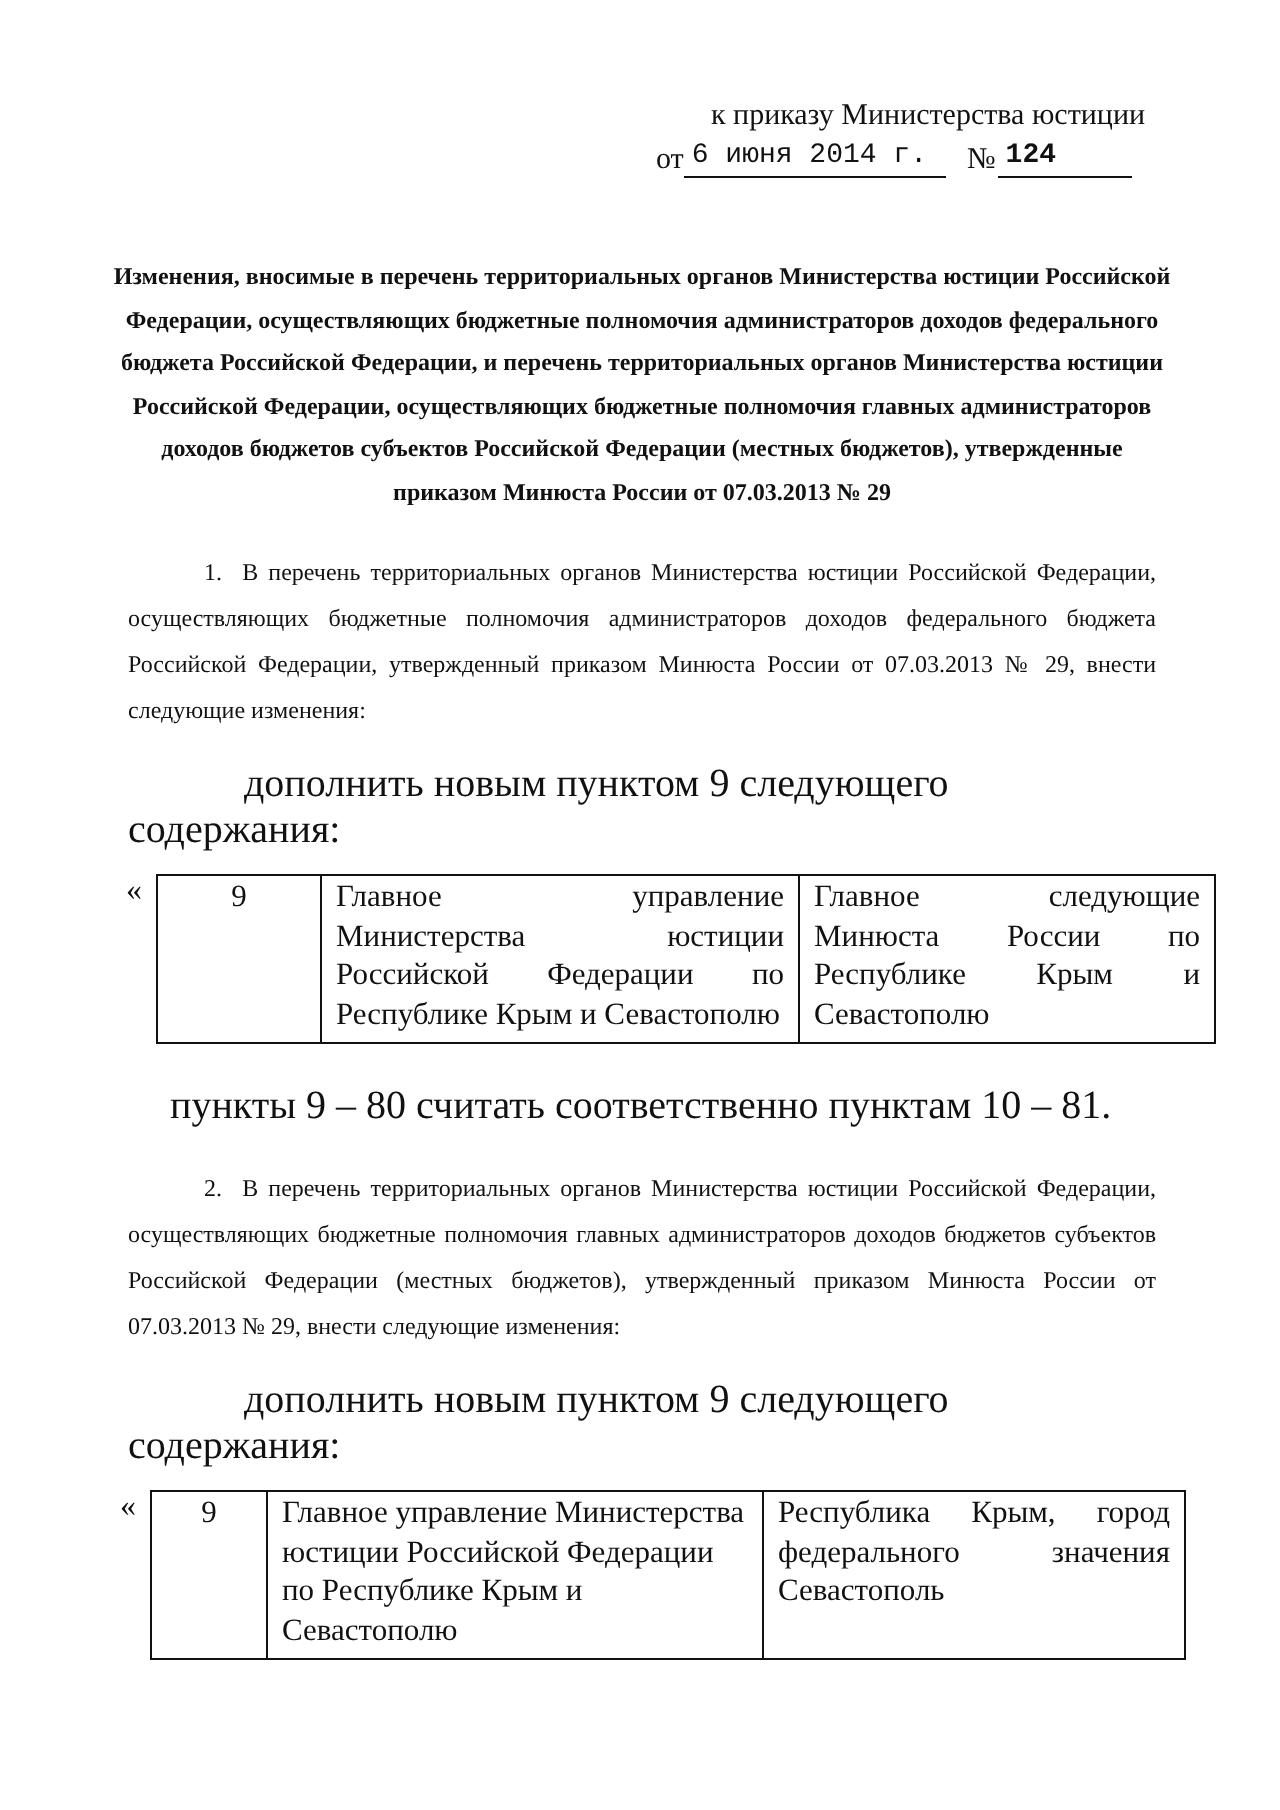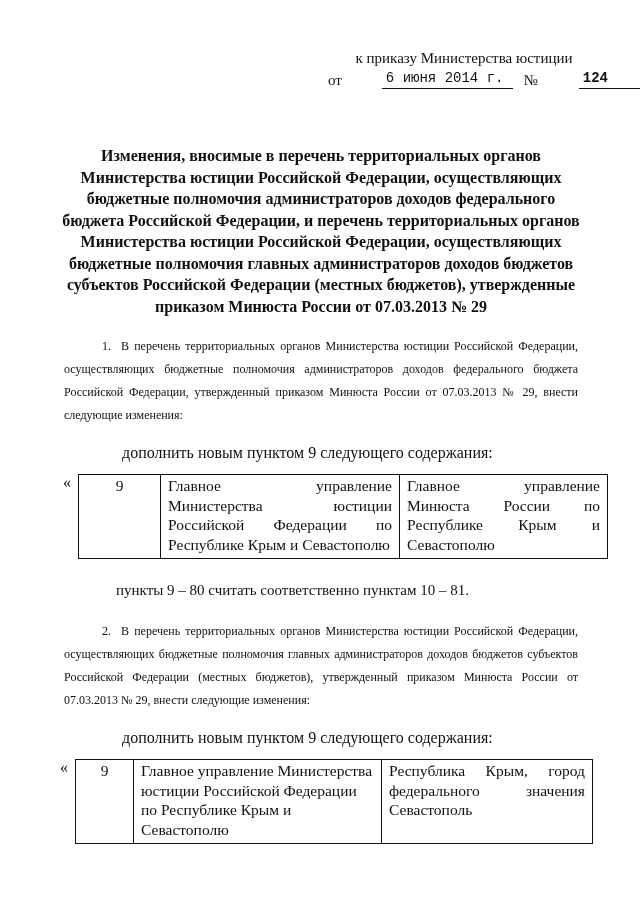--- a/index.html
+++ b/index.html
@@ -27,48 +27,47 @@
     justify-content: flex-start;
     margin-top: 3px;
     font-size: 15px;
     white-space: nowrap;
     text-align: left;
   }
   .mono {
     font-family: "Liberation Mono", monospace;
     font-size: 14px;
     border-bottom: 1px solid #111;
-    margin-left: 40px;
   }
   .date-val { padding: 0 10px 1px 4px; }
   .num-val  { padding: 0 38px 1px 4px; font-weight: bold; }
   .no-sign  { margin-left: 10px; margin-right: 1px; }
 
   
   .title {
-    margin: 56px 54px 0 56px;
+    margin: 39px 54px 0 56px;
     text-align: center;
     font-weight: 700;
-    font-size: 16px;
+    font-size: 12px;
     line-height: 21.5px;
     font-family: Liberation Serif, serif;
   }
 
   
   .par {
     margin: 18px 62px 0 64px;
     text-indent: 38px;
     text-align: justify;
     font-size: 12px;
     line-height: 23px;
   }
   .intro {
     margin: 14px 62px 0 64px;
     text-indent: 58px;
-    font-size: 16px;
+    font-size: 20px;
     line-height: 23px;
   }
 
   
   .table-block { position: relative; margin-top: 10px; margin-left: 78px; }
   .table-block.tb2 { margin-left: 75px; }
   .q-open  { position: absolute; left: -15px; top: 0;  font-size: 16px; }
 
   table { border-collapse: collapse; table-layout: fixed; }
   .tbl1 { width: 529px; }
@@ -83,22 +82,22 @@
   .tbl1 .c1 { width: 82px;  text-align: center; }
   .tbl1 .c2 { width: 239px; text-align: justify; }
   .tbl1 .c3 { width: 208px; text-align: justify; }
   .tbl2 td  { height: 72px; }
   .tbl2 .c1 { width: 58px;  text-align: center; }
   .tbl2 .c2 { width: 248px; text-align: left; }
   .tbl2 .c3 { width: 211px; text-align: justify; }
 
   
   .note {
-    margin: 20px 62px 0 116px;
-    font-size: 15px;
+    margin: 20px 62px 0 85px;
+    font-size: 20px;
     line-height: 23px;
   }
 </style>
 </head>
 <body>
 
 <div class="page">
 
   <div class="header">
     <div>к приказу Министерства юстиции</div>
@@ -115,21 +114,21 @@
   <p class="par">1.&nbsp;&nbsp;В перечень территориальных органов Министерства юстиции Российской Федерации, осуществляющих бюджетные полномочия администраторов доходов федерального бюджета Российской Федерации, утвержденный приказом Минюста России от 07.03.2013 № 29, внести следующие изменения:</p>
   <p class="intro">дополнить новым пунктом 9 следующего содержания:</p>
 
   <div class="table-block tb1">
     <span class="q-open">«</span>
     <table class="tbl1">
       <tbody>
           <tr>
         <td class="c1">9</td>
         <td class="c2">Главное управление Министерства юстиции Российской Федерации по Республике Крым и Севастополю</td>
-        <td class="c3">Главное управление Минюста России по Республике Крым и Севастополю</td>
+        <td class="c3">Главное следующие Минюста России по Республике Крым и Севастополю</td>
       </tr>
     </tbody>
       </table>
 
   </div>
 
   <p class="note">пункты 9 – 80 считать соответственно пунктам 10 – 81.</p>
 
   <p class="par">2.&nbsp;&nbsp;В перечень территориальных органов Министерства юстиции Российской Федерации, осуществляющих бюджетные полномочия главных администраторов доходов бюджетов субъектов Российской Федерации (местных бюджетов), утвержденный приказом Минюста России от 07.03.2013 № 29, внести следующие изменения:</p>
   <p class="intro">дополнить новым пунктом 9 следующего содержания:</p>

